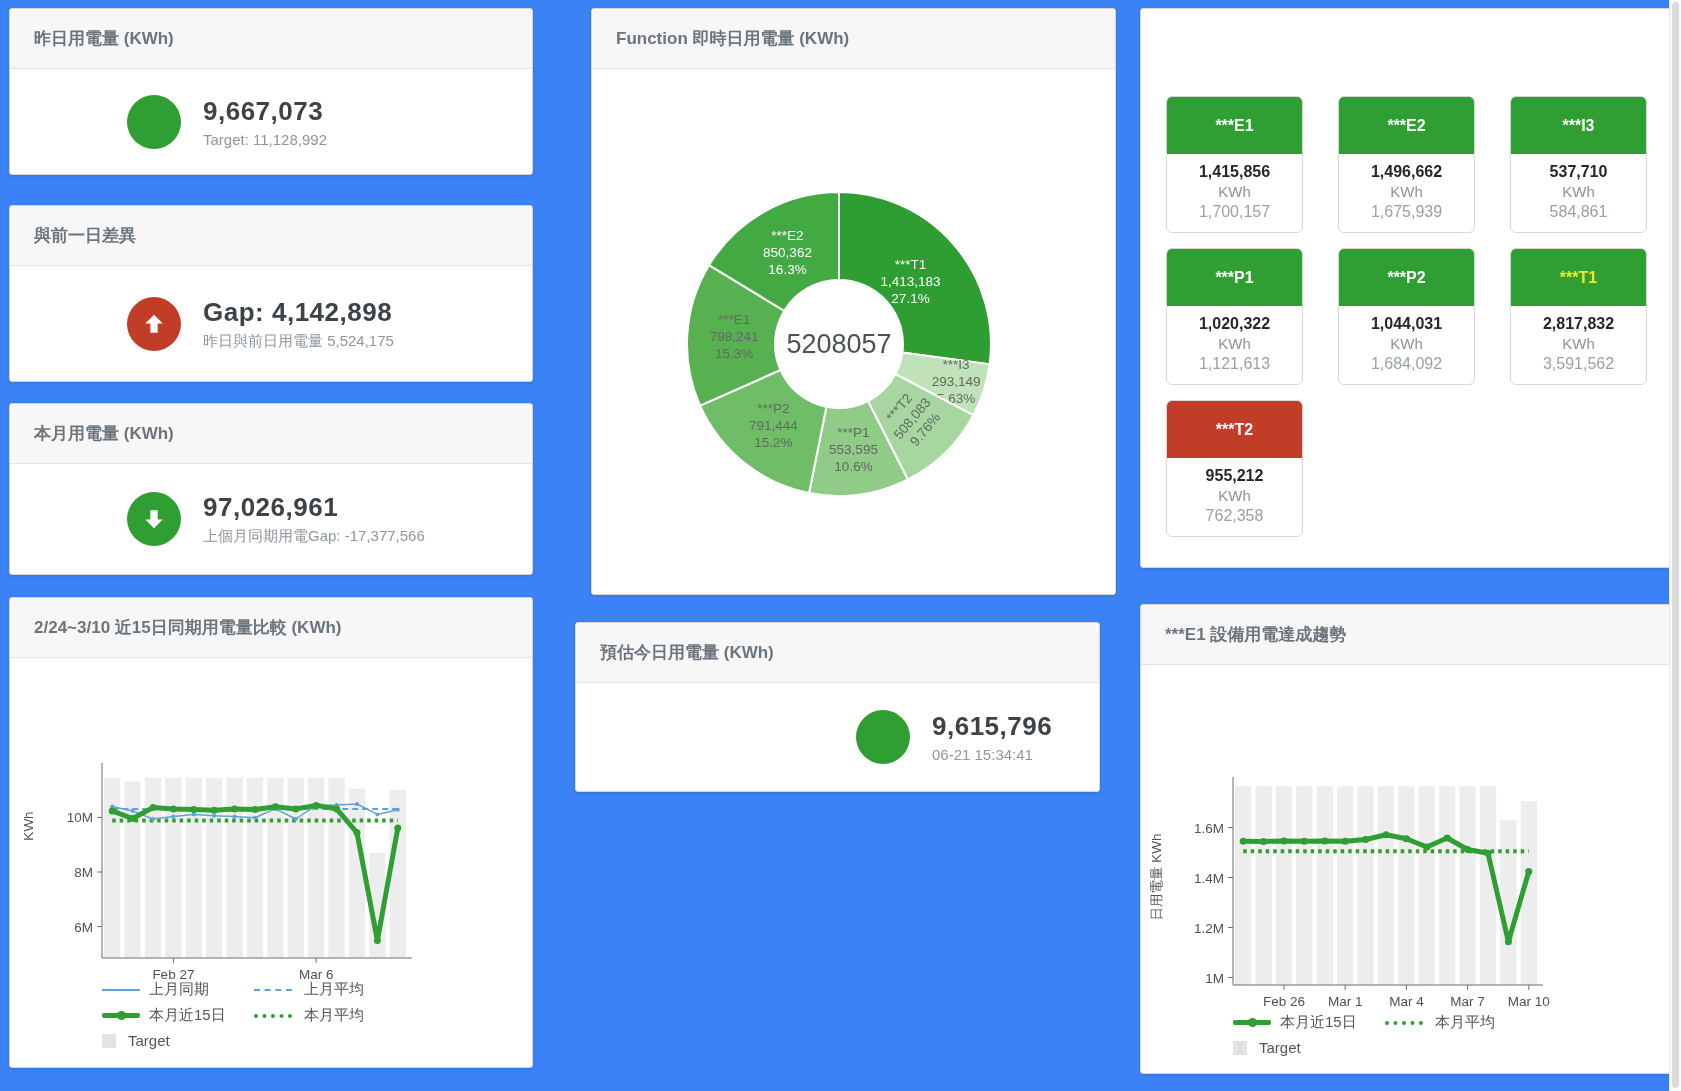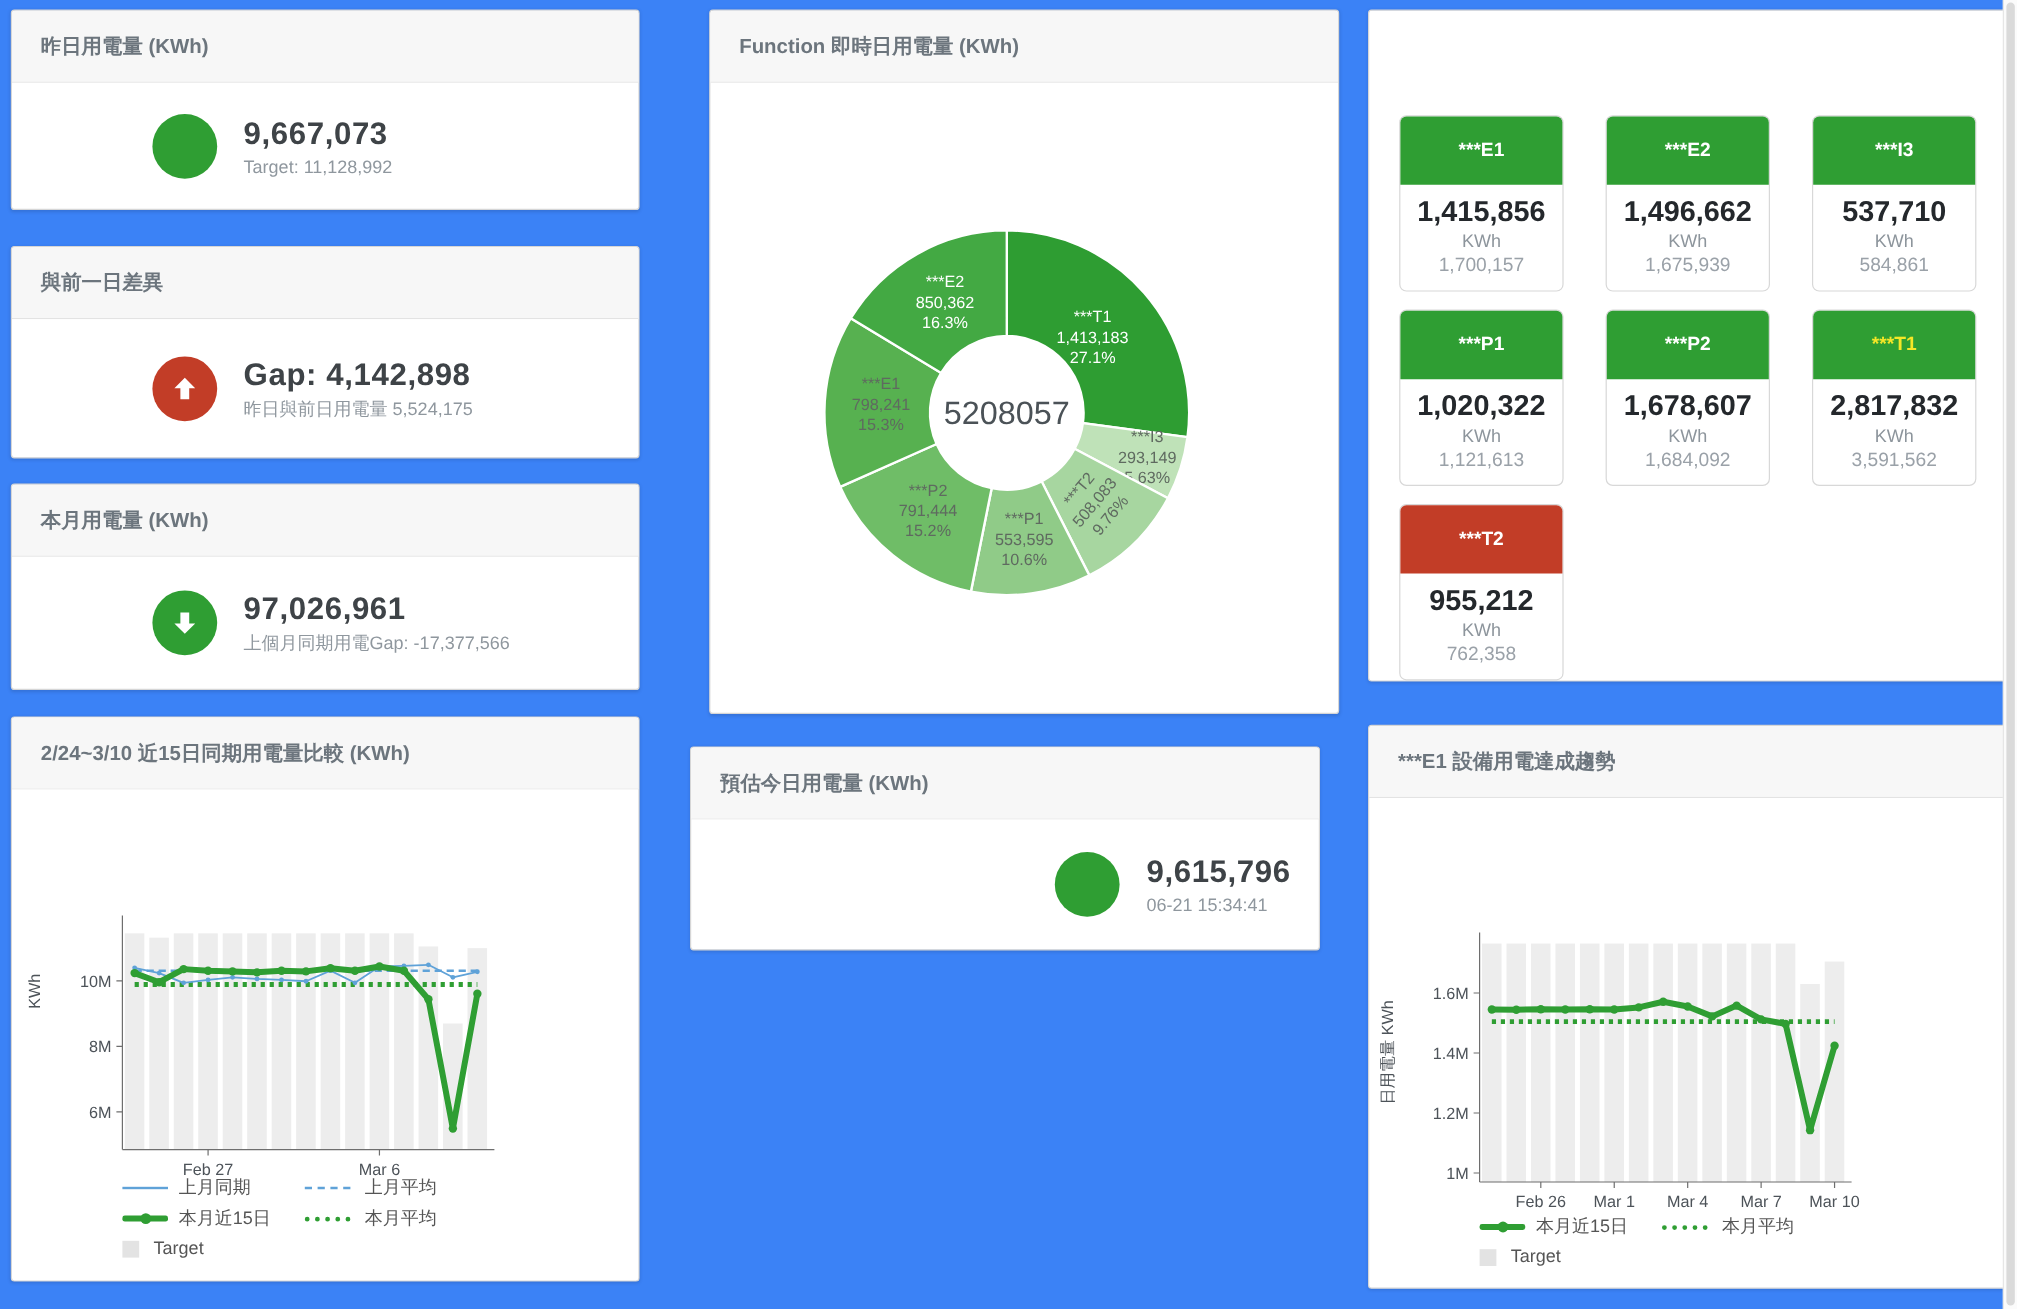--- a/index.html
+++ b/index.html
@@ -4,29 +4,29 @@
 <style>
   html,body{margin:0;padding:0;}
   body{font-family:"Liberation Sans","DejaVu Sans",sans-serif;background:#fff;}
   .page{position:relative;width:1681px;height:1091px;background:#3b82f6;overflow:hidden;}
   .card{position:absolute;background:#fff;border:1px solid #d6d6d6;border-radius:3px;
         box-shadow:0 1px 3px rgba(0,0,0,.13);}
   .card-h{height:60px;background:#f7f7f7;border-bottom:1px solid #e3e3e3;display:flex;align-items:center;
           padding:0 24px;font-size:17px;font-weight:bold;color:#6c757d;border-radius:3px 3px 0 0;box-sizing:border-box;}
   .card-b{position:absolute;top:60px;left:0;right:0;bottom:0;}
   .kpi{display:flex;align-items:center;gap:22px;justify-content:flex-start;padding-left:117px;}
-  .kpi-fc{padding-left:280px;justify-content:center;}
+  .kpi-fc{padding-left:280px;}
   .dot{width:54px;height:54px;border-radius:50%;flex:none;display:flex;align-items:center;justify-content:center;}
   .kpi-v{font-size:26px;font-weight:bold;color:#3e4347;letter-spacing:.5px;}
   .kpi-s{font-size:15px;color:#8f979e;margin-top:4px;}
   .tiles{position:absolute;left:25px;top:87px;display:grid;grid-template-columns:repeat(3,137px);
          column-gap:35px;row-gap:15px;}
   .tile{border:1px solid #d8d8d8;border-radius:6px;background:#fff;text-align:center;}
   .tile-h{height:57px;line-height:57px;border-radius:5px 5px 0 0;font-weight:bold;font-size:16px;}
-  .tile-v{font-size:24px;font-weight:bold;color:#24282c;margin-top:9px;}
+  .tile-v{font-size:16px;font-weight:bold;color:#24282c;margin-top:9px;}
   .tile-u{font-size:15px;color:#8d959c;margin-top:2px;}
   .tile-t{font-size:16px;color:#9aa1a8;margin:3px 0 11px;}
   .chart-svg{position:absolute;left:0;}
   .tick{font-size:13.5px;fill:#4d5359;}
   .dlab{font-size:13.5px;}
   .dcenter{font-size:27px;fill:#4b5257;}
   .legend{position:absolute;font-size:15px;color:#555;}
   .lg-row{display:flex;align-items:flex-end;margin-bottom:7px;}
   .lg{display:flex;align-items:center;gap:9px;width:152px;}
   .lg:last-child{width:auto;gap:12px;}
@@ -246,21 +246,21 @@
           <div class="tile-t">584,861</div>
         </div>
         <div class="tile">
           <div class="tile-h" style="background:#2f9e33;color:#ffffff">***P1</div>
           <div class="tile-v">1,020,322</div>
           <div class="tile-u">KWh</div>
           <div class="tile-t">1,121,613</div>
         </div>
         <div class="tile">
           <div class="tile-h" style="background:#2f9e33;color:#ffffff">***P2</div>
-          <div class="tile-v">1,678,607</div>
+          <div class="tile-v">1,044,031</div>
           <div class="tile-u">KWh</div>
           <div class="tile-t">1,684,092</div>
         </div>
         <div class="tile">
           <div class="tile-h" style="background:#2f9e33;color:#f5e727">***T1</div>
           <div class="tile-v">2,817,832</div>
           <div class="tile-u">KWh</div>
           <div class="tile-t">3,591,562</div>
         </div>
         <div class="tile">

